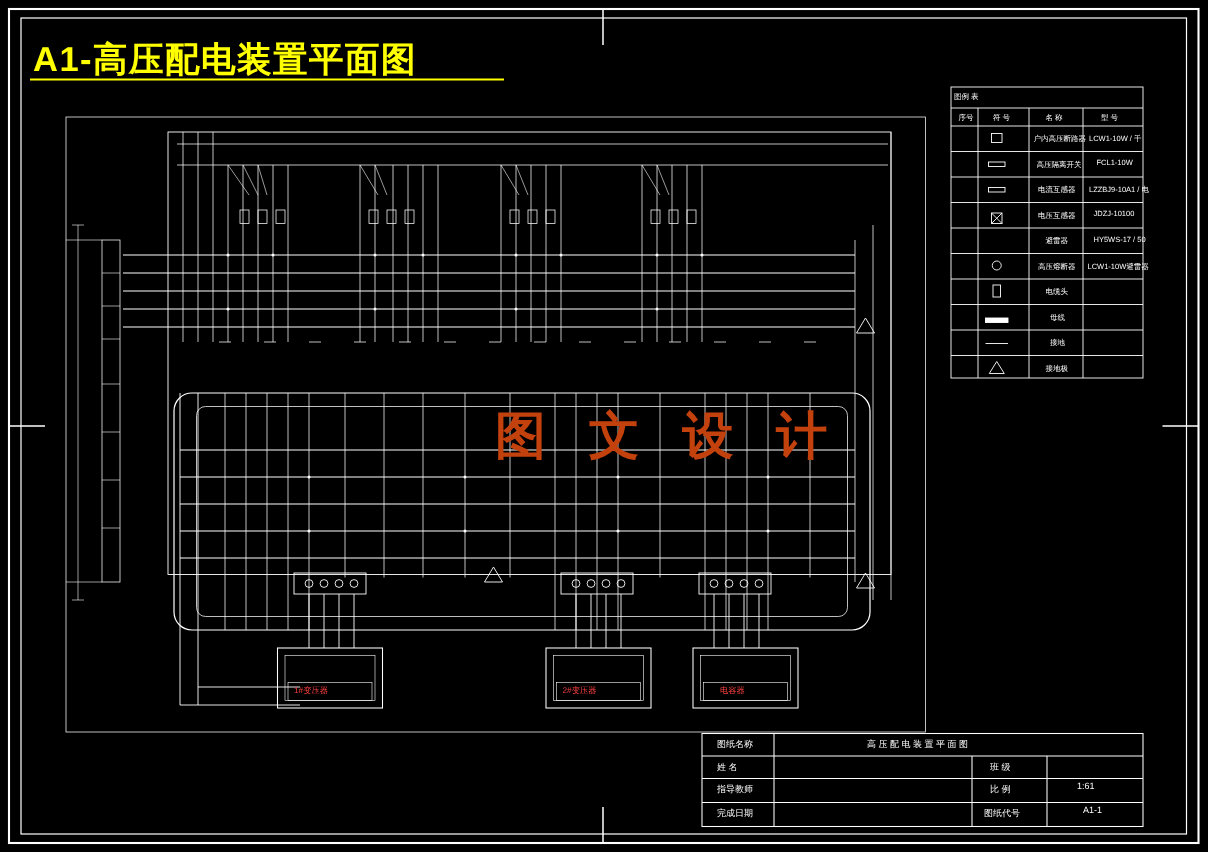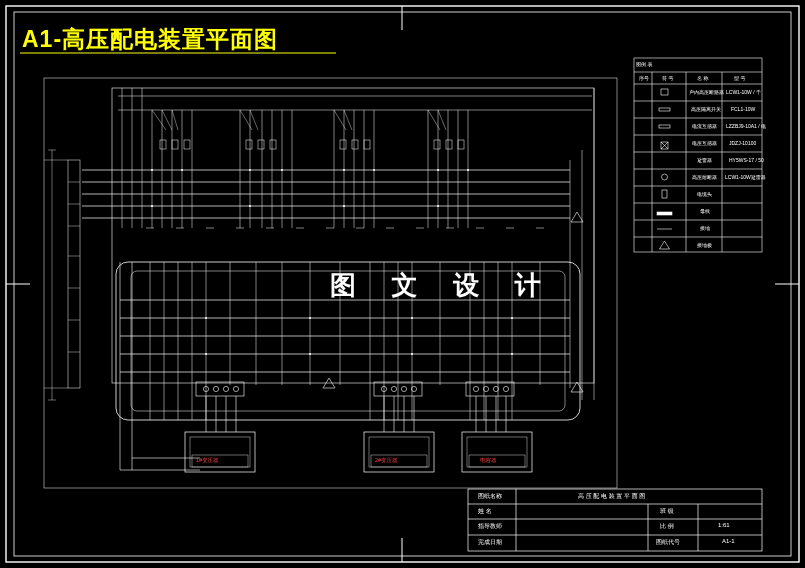--- a/index.html
+++ b/index.html
@@ -7,22 +7,22 @@
   #stage{position:relative;width:708px;height:568px;background:#000;padding-left:16px;}
 
   .title-text{
     position:absolute;left:22px;top:24px;
     color:#ffff00;font-size:23px;font-weight:bold;
     font-family:"Liberation Sans",sans-serif;letter-spacing:1px;
     white-space:nowrap;
   }
   .watermark{
     position:absolute;left:330px;top:268px;
-    color:#ffffff;font-size:26px;font-weight:bold;letter-spacing:10px;
-    white-space:nowrap;font-family:Liberation Mono, monospace;
+    color:#c2410c;font-size:34px;font-weight:bold;letter-spacing:10px;
+    white-space:nowrap;font-family:Liberation Serif, serif;
   }
   .legend-title{
     position:absolute;color:#fff;font-size:5px;white-space:nowrap;
   }
   svg{position:absolute;left:0;top:0;}
 </style>
 </head>
 <body>
 
 <div id="stage">

